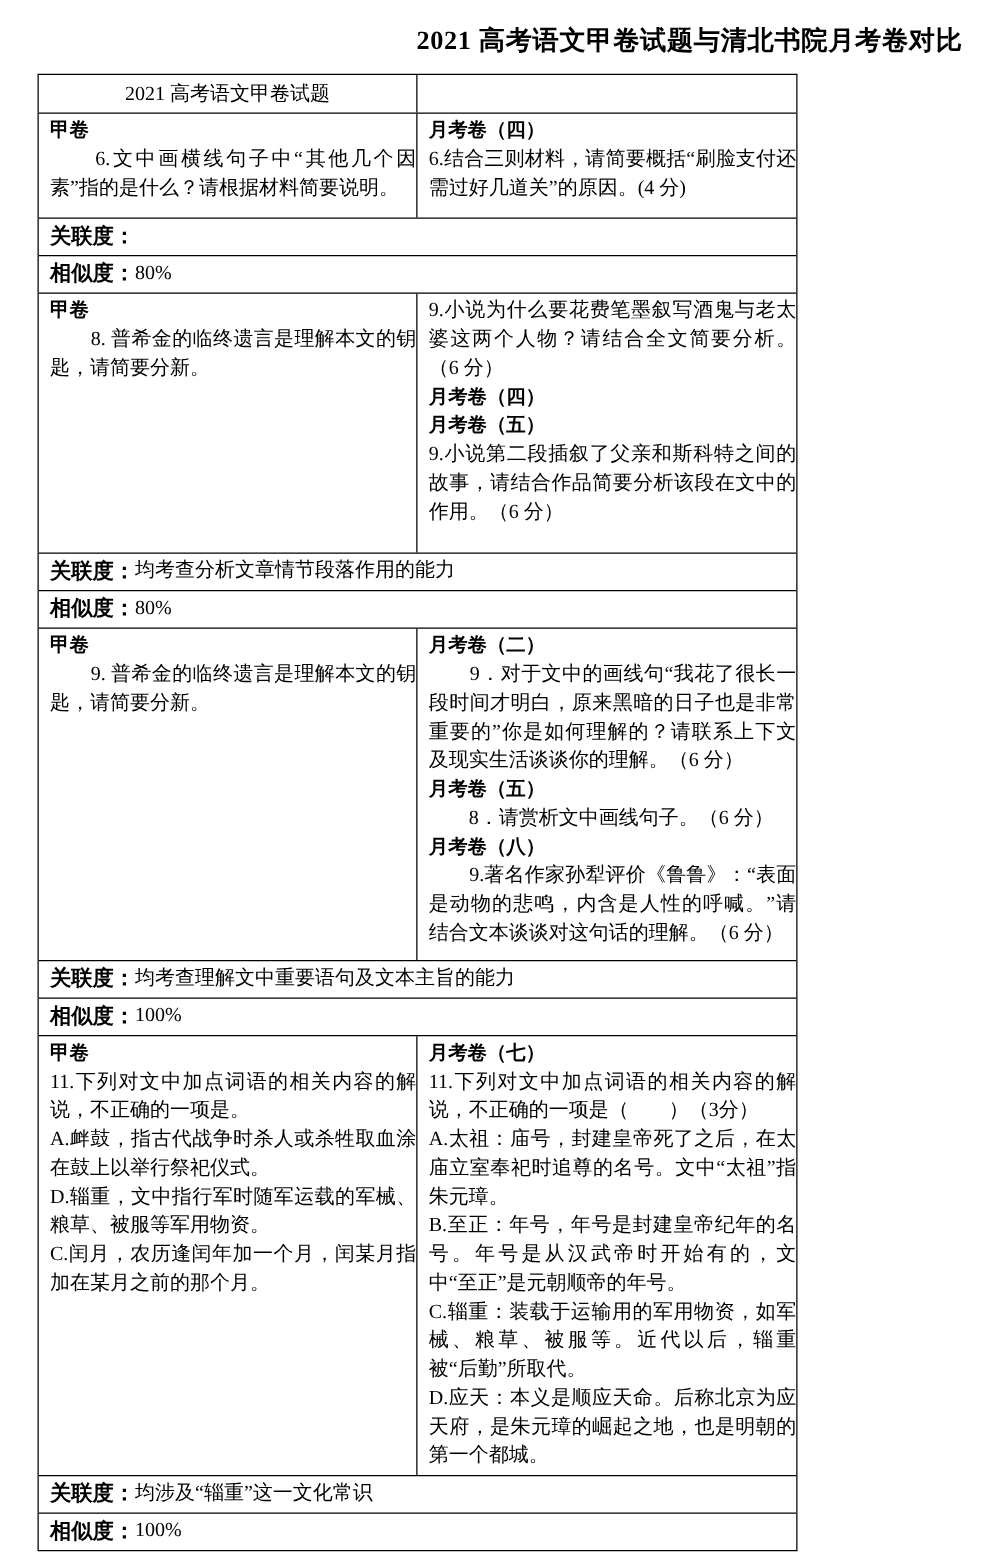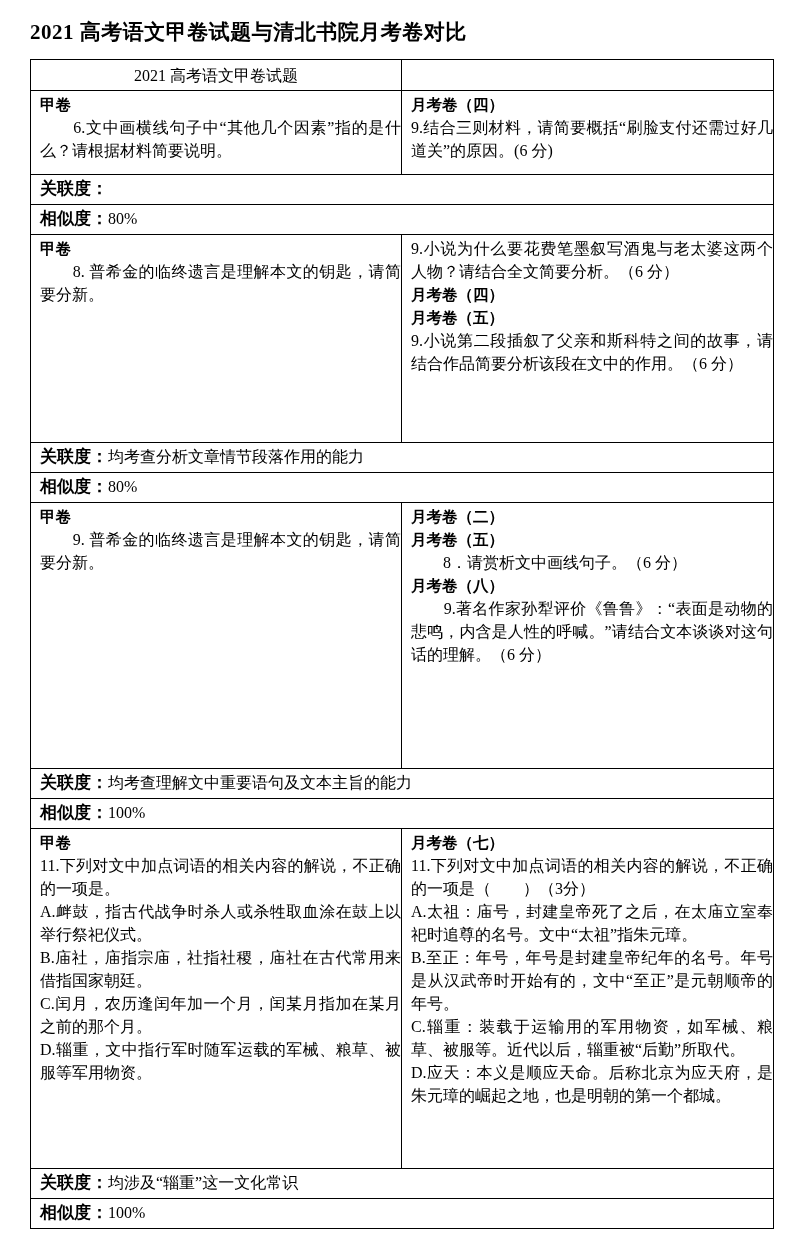--- a/index.html
+++ b/index.html
@@ -11,26 +11,26 @@
   }
   .page {
     width: 800px;
     min-height: 1242px;
     padding: 10px 30px 20px 30px;
     background: #fff;
   }
   .doc-title {
     font-size: 21px;
     font-weight: 700;
-    text-align: left;
+    text-align: right;
     margin: 8px 0 13px 0;
     letter-spacing: 0.5px;
   }
   .doc-table {
-    width: 744px;
+    width: 608px;
     border: 1px solid #000;
   }
   .trow {
     display: flex;
     border-bottom: 1px solid #000;
   }
   .trow.last { border-bottom: none; }
   .header-row .cell {
     text-align: center;
     font-size: 16px;
@@ -78,21 +78,21 @@
       <div class="cell left">2021 高考语文甲卷试题</div>
     </div>
 
     <div class="trow content mh-84">
       <div class="cell left">
         <div class="cell-title">甲卷</div>
         <p>　　6.文中画横线句子中“其他几个因素”指的是什么？请根据材料简要说明。</p>
       </div>
       <div class="cell">
         <div class="cell-title">月考卷（四）</div>
-        <p>9.结合三则材料，请简要概括“刷脸支付还需过好几道关”的原因。(6 分)</p>
+        <p>6.结合三则材料，请简要概括“刷脸支付还需过好几道关”的原因。(4 分)</p>
       </div>
     </div>
     <div class="trow span-row">
       <span class="lbl">关联度：</span>
     </div>
     <div class="trow span-row">
       <span class="lbl">相似度：</span>
         <span>80%</span>
     </div>
 
@@ -117,43 +117,43 @@
         <span>80%</span>
     </div>
 
     <div class="trow content mh-266">
       <div class="cell left">
         <div class="cell-title">甲卷</div>
         <p>　　9. 普希金的临终遗言是理解本文的钥匙，请简要分新。</p>
       </div>
       <div class="cell">
         <div class="cell-title">月考卷（二）</div>
+        <p>　　9．对于文中的画线句“我花了很长一段时间才明白，原来黑暗的日子也是非常重要的”你是如何理解的？请联系上下文及现实生活谈谈你的理解。（6 分）</p>
         <div class="cell-title">月考卷（五）</div>
         <p>　　8．请赏析文中画线句子。（6 分）</p>
         <div class="cell-title">月考卷（八）</div>
         <p>　　9.著名作家孙犁评价《鲁鲁》：“表面是动物的悲鸣，内含是人性的呼喊。”请结合文本谈谈对这句话的理解。（6 分）</p>
       </div>
     </div>
     <div class="trow span-row">
       <span class="lbl">关联度：</span>
         <span>均考查理解文中重要语句及文本主旨的能力</span>
     </div>
     <div class="trow span-row">
       <span class="lbl">相似度：</span>
         <span>100%</span>
     </div>
 
     <div class="trow content mh-340">
       <div class="cell left">
         <div class="cell-title">甲卷</div>
         <p>11.下列对文中加点词语的相关内容的解说，不正确的一项是。</p>
         <p>A.衅鼓，指古代战争时杀人或杀牲取血涂在鼓上以举行祭祀仪式。</p>
-        <p>B.庙社，庙指宗庙，社指社稷，庙社在古代常用来借指国家朝廷。</p>
+        <p>D.辎重，文中指行军时随军运载的军械、粮草、被服等军用物资。</p>
         <p>C.闰月，农历逢闰年加一个月，闰某月指加在某月之前的那个月。</p>
-        <p>D.辎重，文中指行军时随军运载的军械、粮草、被服等军用物资。</p>
       </div>
       <div class="cell">
         <div class="cell-title">月考卷（七）</div>
         <p>11.下列对文中加点词语的相关内容的解说，不正确的一项是（　　）（3分）</p>
         <p>A.太祖：庙号，封建皇帝死了之后，在太庙立室奉祀时追尊的名号。文中“太祖”指朱元璋。</p>
         <p>B.至正：年号，年号是封建皇帝纪年的名号。年号是从汉武帝时开始有的，文中“至正”是元朝顺帝的年号。</p>
         <p>C.辎重：装载于运输用的军用物资，如军械、粮草、被服等。近代以后，辎重被“后勤”所取代。</p>
         <p>D.应天：本义是顺应天命。后称北京为应天府，是朱元璋的崛起之地，也是明朝的第一个都城。</p>
       </div>
     </div>

